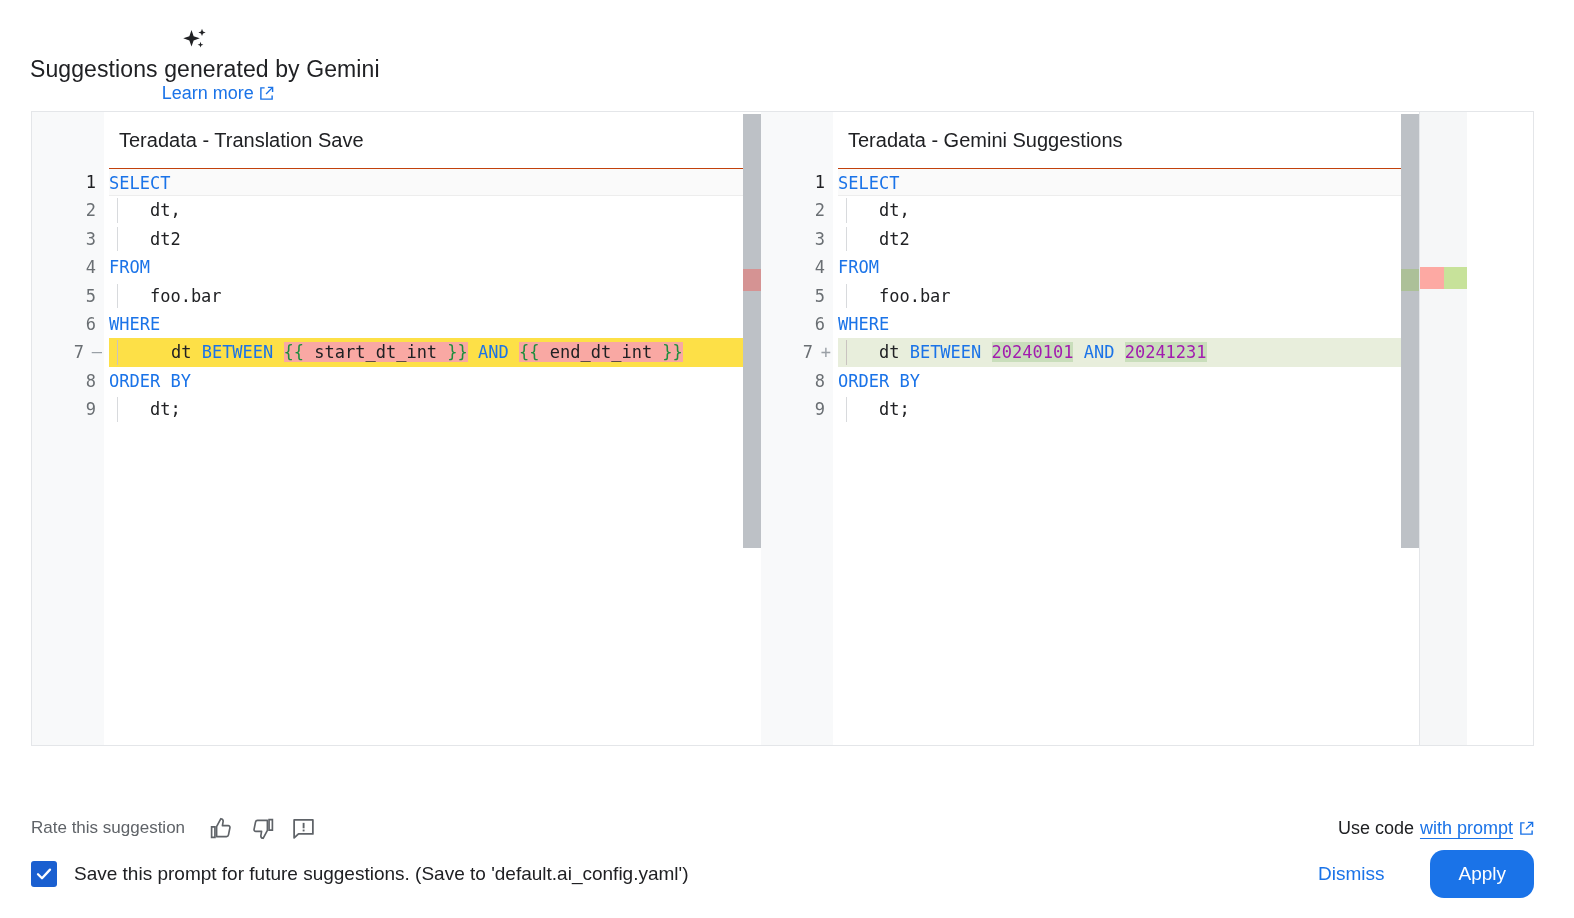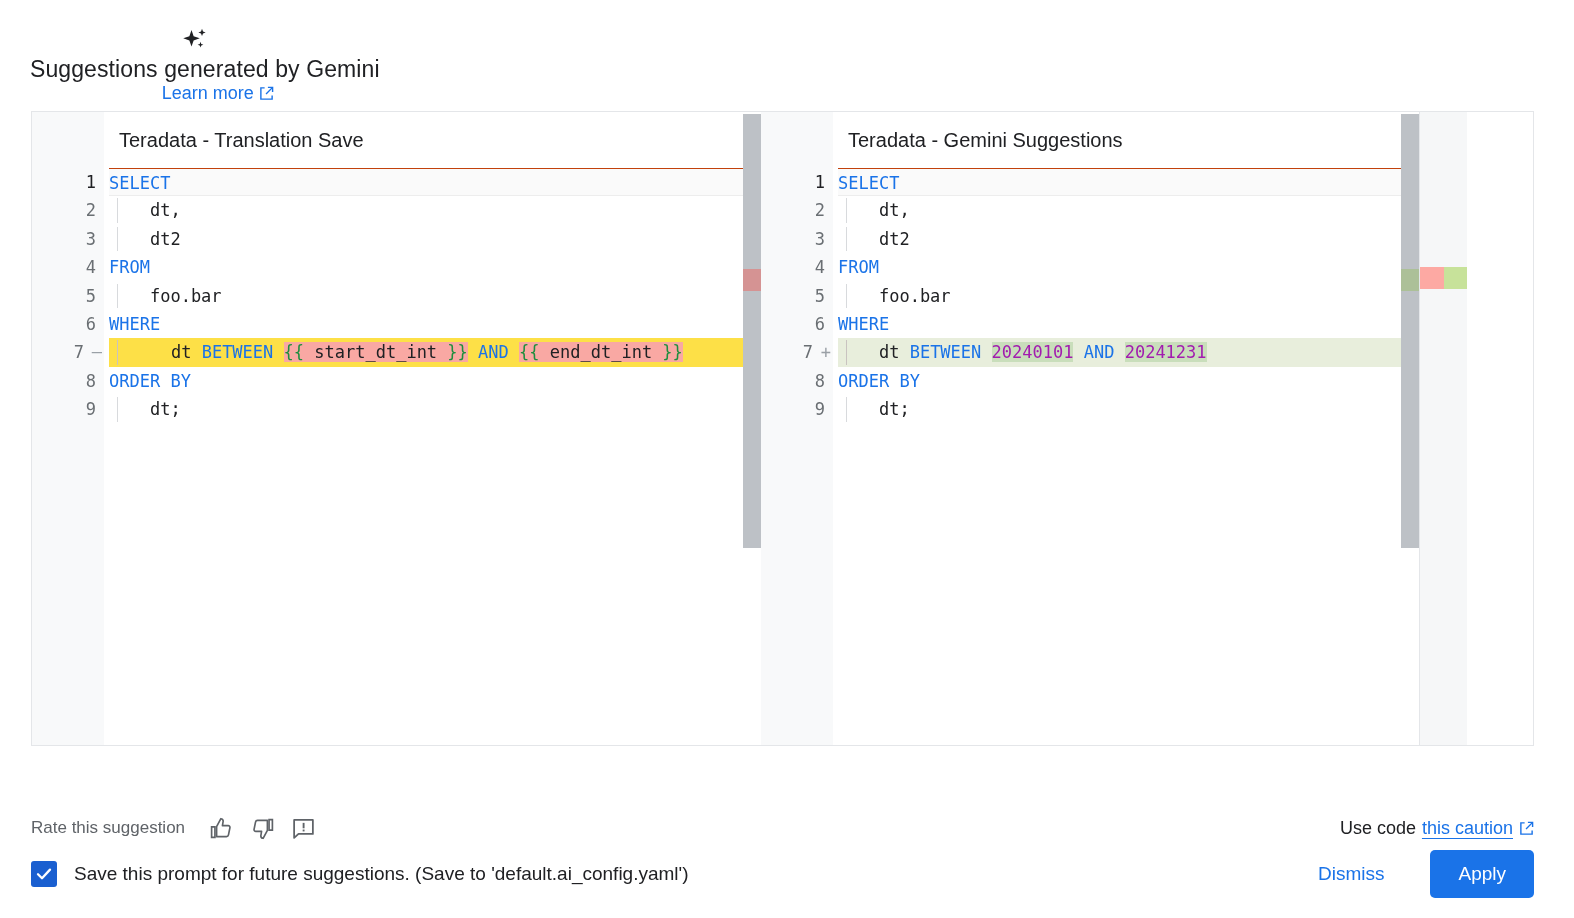--- a/index.html
+++ b/index.html
@@ -168,21 +168,21 @@
   .cbx svg { display:block; }
   .cbx-label { margin-left: 17px; font-size: 19px; color: #202124; white-space: nowrap; }
   .footer-actions { margin-left: auto; display:flex; align-items:center; gap: 26px; }
   .btn-text {
     font-size: 19px; color: #1a73e8; background: transparent;
     border: none; padding: 11px 20px; border-radius: 4px; cursor: pointer;
     font-family: "Liberation Sans", sans-serif;
   }
   .btn-filled {
     font-size: 19px; color: #ffffff; background: #1a73e8;
-    border: none; padding: 13px 28px; border-radius: 5px; cursor: pointer;
+    border: none; padding: 13px 28px; border-radius: 14px; cursor: pointer;
     font-family: "Liberation Sans", sans-serif;
   }
 </style>
 </head>
 <body>
 
 <div class="page">
 
   <div class="hdr">
     <span>
@@ -341,21 +341,21 @@
         <svg width="25" height="25" viewBox="0 0 24 24" aria-hidden="true">
           <path d="M3 3.8h18v13.4H7.2L3 21z" fill="none" stroke="#5f6368" stroke-width="1.7" stroke-linejoin="round"></path>
           <rect x="11.2" y="6.6" width="1.8" height="5.2" fill="#5f6368"></rect>
           <rect x="11.2" y="13" width="1.8" height="1.8" fill="#5f6368"></rect>
         </svg>
       </span>
     </span>
     <span class="use-code">
       <span>Use code</span>
       <span class="caution-link">
-        <span>this caution</span>
+        <span>with prompt</span>
         <span>
           <svg class="ext-ico" viewBox="0 0 16 16" aria-hidden="true">
             <path d="M6 2h-4v12h12v-4" fill="none" stroke="#1a73e8" stroke-width="1.5"></path>
             <path d="M9.5 1.5h5v5" fill="none" stroke="#1a73e8" stroke-width="1.5"></path>
             <path d="M14 2 L7.5 8.5" fill="none" stroke="#1a73e8" stroke-width="1.5"></path>
           </svg>
         </span>
       </span>
     </span>
   </div>

